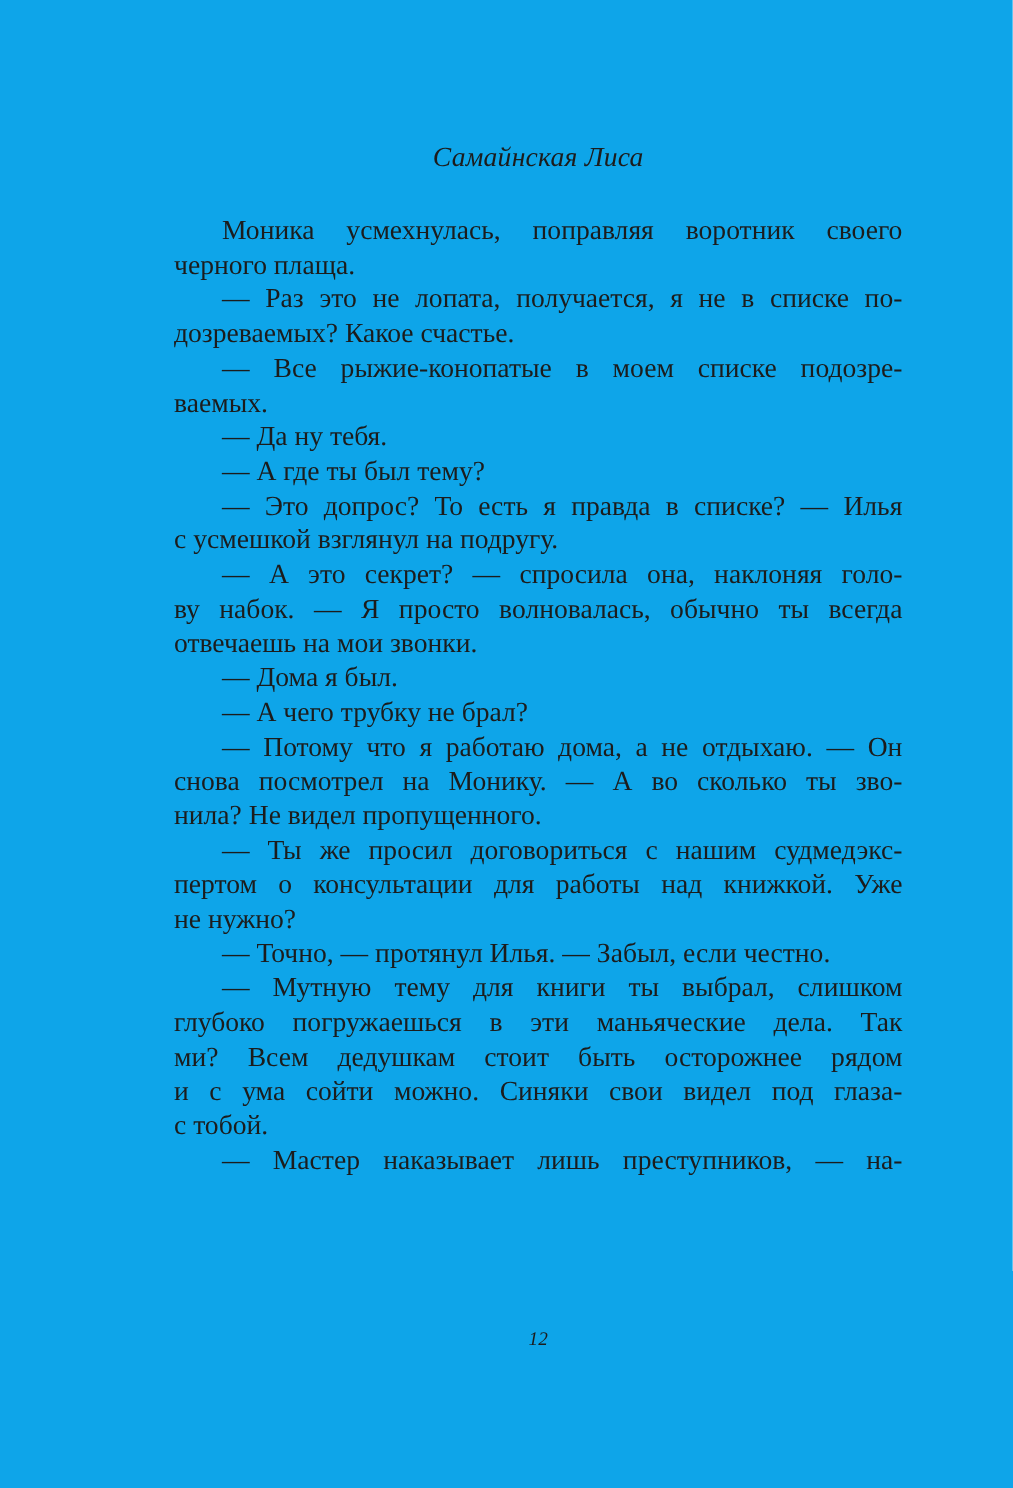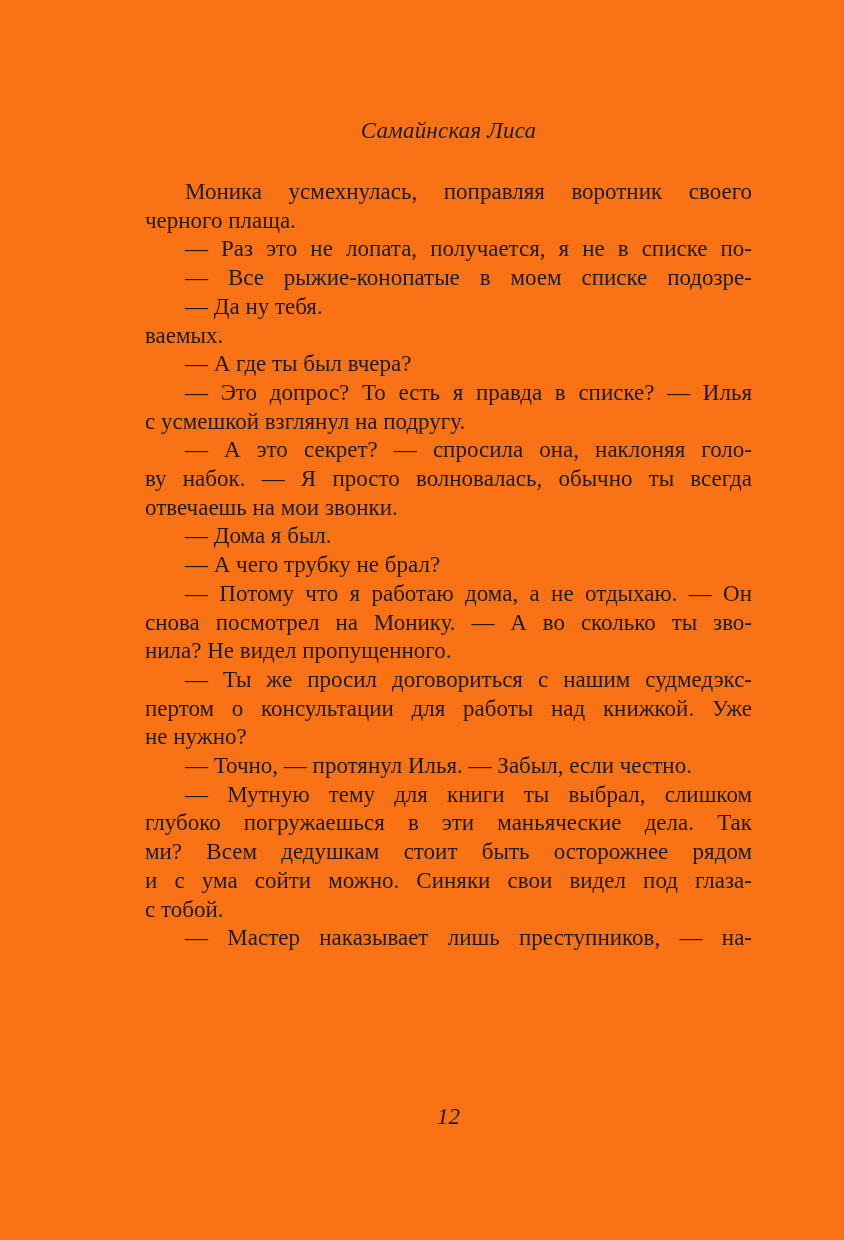--- a/index.html
+++ b/index.html
@@ -47,38 +47,39 @@
   .line.first {
     text-indent: 40px;
   }
   .page-number {
     position: absolute;
     top: 1103px;
     left: 145px;
     width: 607px;
     text-align: center;
     font-style: italic;
-    font-size: 23px;
+    font-size: 16px;
     line-height: 28.7px;
   }
 </style>
 </head>
 <body>
 
-<div class="page" style="color: rgb(28, 28, 28); background: #f97316;">
+<div class="page" style="color: rgb(28, 28, 28); background: #0ea5e9;">
   <div class="running-title">Самайнская Лиса</div>
 
   <div class="body-text">
       <div class="line first just">Моника усмехнулась, поправляя воротник своего</div>
       <div class="line">черного плаща.</div>
       <div class="line first just">— Раз это не лопата, получается, я не в списке по-</div>
+      <div class="line">дозреваемых? Какое счастье.</div>
       <div class="line first just">— Все рыжие-конопатые в моем списке подозре-</div>
+      <div class="line">ваемых.</div>
       <div class="line first">— Да ну тебя.</div>
-      <div class="line">ваемых.</div>
-      <div class="line first">— А где ты был вчера?</div>
+      <div class="line first">— А где ты был тему?</div>
       <div class="line first just">— Это допрос? То есть я правда в списке? — Илья</div>
       <div class="line">с усмешкой взглянул на подругу.</div>
       <div class="line first just">— А это секрет? — спросила она, наклоняя голо-</div>
       <div class="line just">ву набок. — Я просто волновалась, обычно ты всегда</div>
       <div class="line">отвечаешь на мои звонки.</div>
       <div class="line first">— Дома я был.</div>
       <div class="line first">— А чего трубку не брал?</div>
       <div class="line first just">— Потому что я работаю дома, а не отдыхаю. — Он</div>
       <div class="line just">снова посмотрел на Монику. — А во сколько ты зво-</div>
       <div class="line">нила? Не видел пропущенного.</div>

